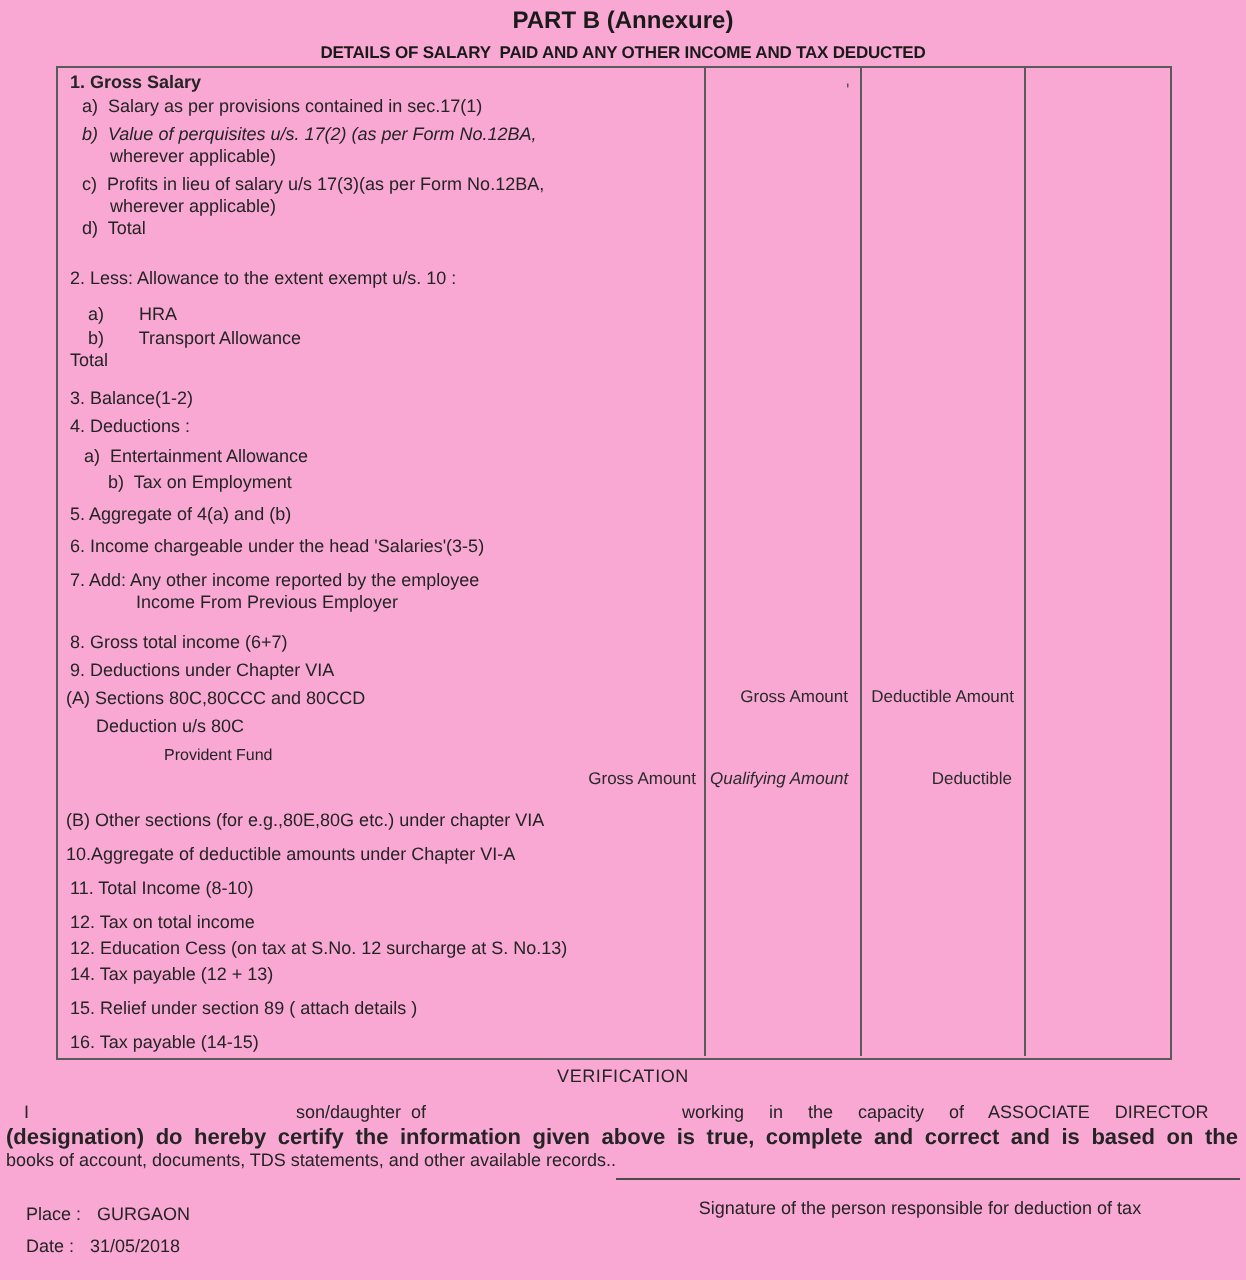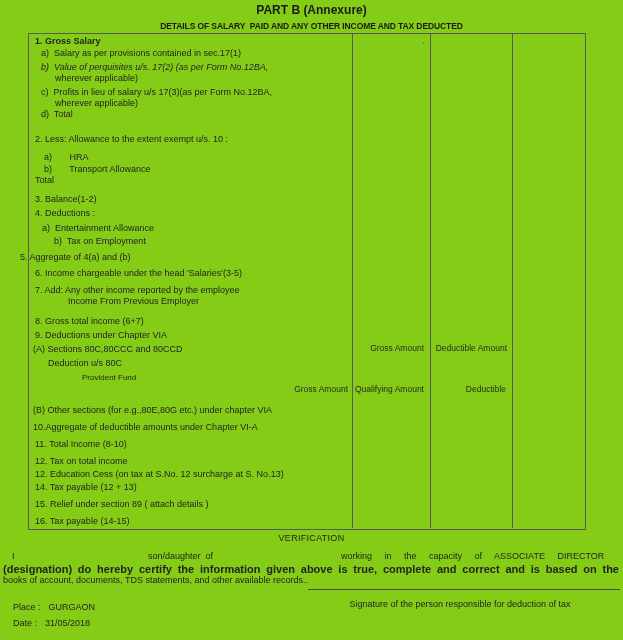--- a/index.html
+++ b/index.html
@@ -1,17 +1,17 @@
 <!DOCTYPE html>
 <html><head>
 <meta charset="utf-8">
 <style>
   html,body{margin:0;padding:0;background:#fff;}
   #page{
-    position:relative;width:623px;height:640px;background:#84cc16;
+    position:relative;width:623px;height:640px;background:#f9a8d4;
     font-family:"Liberation Sans",sans-serif;color:#1f1f1f;overflow:hidden;
   }
   .tl{position:absolute;font-size:9px;line-height:11px;white-space:pre;color:#242424;}
   .small{font-size:8px;margin-left:24px;}
   .title{position:absolute;top:3px;left:0;width:623px;text-align:center;
          font-size:12px;font-weight:bold;color:#1a1a1a;}
   .subtitle{position:absolute;top:21px;left:0;width:623px;text-align:center;
          font-size:8.5px;font-weight:bold;letter-spacing:-0.1px;color:#1a1a1a;white-space:pre;}
   .tablebox{position:absolute;left:28px;top:33px;width:556px;height:495px;
          border:1px solid #5a5a5a;background:transparent;}
@@ -54,42 +54,42 @@
   <div class="tl" style="left:55px;top:98px;">wherever applicable)</div>
   <div class="tl" style="left:41px;top:109px;">d)  Total</div>
   <div class="tl" style="left:35px;top:134px;">2. Less: Allowance to the extent exempt u/s. 10 :</div>
   <div class="tl" style="left:44px;top:152px;">a)       HRA</div>
   <div class="tl" style="left:44px;top:164px;">b)       Transport Allowance</div>
   <div class="tl" style="left:35px;top:175px;">Total</div>
   <div class="tl" style="left:35px;top:194px;">3. Balance(1-2)</div>
   <div class="tl" style="left:35px;top:208px;">4. Deductions :</div>
   <div class="tl" style="left:42px;top:223px;">a)  Entertainment Allowance</div>
   <div class="tl" style="left:42px;top:236px;padding-left:12px;">b)  Tax on Employment</div>
-  <div class="tl" style="left:20px;top:252px;">5. Aggregate of 4(a) and (b)</div>
+  <div class="tl" style="left:35px;top:252px;">5. Aggregate of 4(a) and (b)</div>
   <div class="tl" style="left:35px;top:268px;">6. Income chargeable under the head 'Salaries'(3-5)</div>
   <div class="tl" style="left:35px;top:285px;">7. Add: Any other income reported by the employee</div>
   <div class="tl" style="left:68px;top:296px;">Income From Previous Employer</div>
   <div class="tl" style="left:35px;top:316px;">8. Gross total income (6+7)</div>
   <div class="tl" style="left:35px;top:330px;">9. Deductions under Chapter VIA</div>
   <div class="tl" style="left:33px;top:344px;">(A) Sections 80C,80CCC and 80CCD</div>
   <div class="tl" style="left:48px;top:358px;">Deduction u/s 80C</div>
   <div class="tl small" style="left:58px;top:372px;">Provident Fund</div>
   <div class="tl" style="left:33px;top:405px;">(B) Other sections (for e.g.,80E,80G etc.) under chapter VIA</div>
   <div class="tl" style="left:33px;top:422px;">10.Aggregate of deductible amounts under Chapter VI-A</div>
   <div class="tl" style="left:35px;top:439px;">11. Total Income (8-10)</div>
   <div class="tl" style="left:35px;top:456px;">12. Tax on total income</div>
   <div class="tl" style="left:35px;top:469px;">12. Education Cess (on tax at S.No. 12 surcharge at S. No.13)</div>
   <div class="tl" style="left:35px;top:482px;">14. Tax payable (12 + 13)</div>
   <div class="tl" style="left:35px;top:499px;">15. Relief under section 89 ( attach details )</div>
   <div class="tl" style="left:35px;top:516px;">16. Tax payable (14-15)</div>
 
   <div class="collabel ra" style="left:353px;top:343px;width:71px;">Gross Amount</div>
   <div class="collabel ra" style="left:431px;top:343px;width:76px;">Deductible Amount</div>
   <div class="collabel ra" style="left:250px;top:384px;width:98px;">Gross Amount</div>
-  <div class="collabel" style="left:355px;top:384px;width:73px;">Qualifying Amount</div>
+  <div class="collabel" style="left:355px;top:384px;width:73px;font-style:italic;">Qualifying Amount</div>
   <div class="collabel ra" style="left:431px;top:384px;width:75px;">Deductible</div>
 
   <div class="verif-head">VERIFICATION</div>
 
   <div class="vline1">
     <span style="left:12px;">I</span>
     <span style="left:148px;">son/daughter  of</span>
     <span style="left:341px;word-spacing:10px;">working in the capacity of ASSOCIATE DIRECTOR</span>
   </div>
   <div class="vline2">(designation) do hereby certify the information given above is true, complete and correct and is based on the</div>

